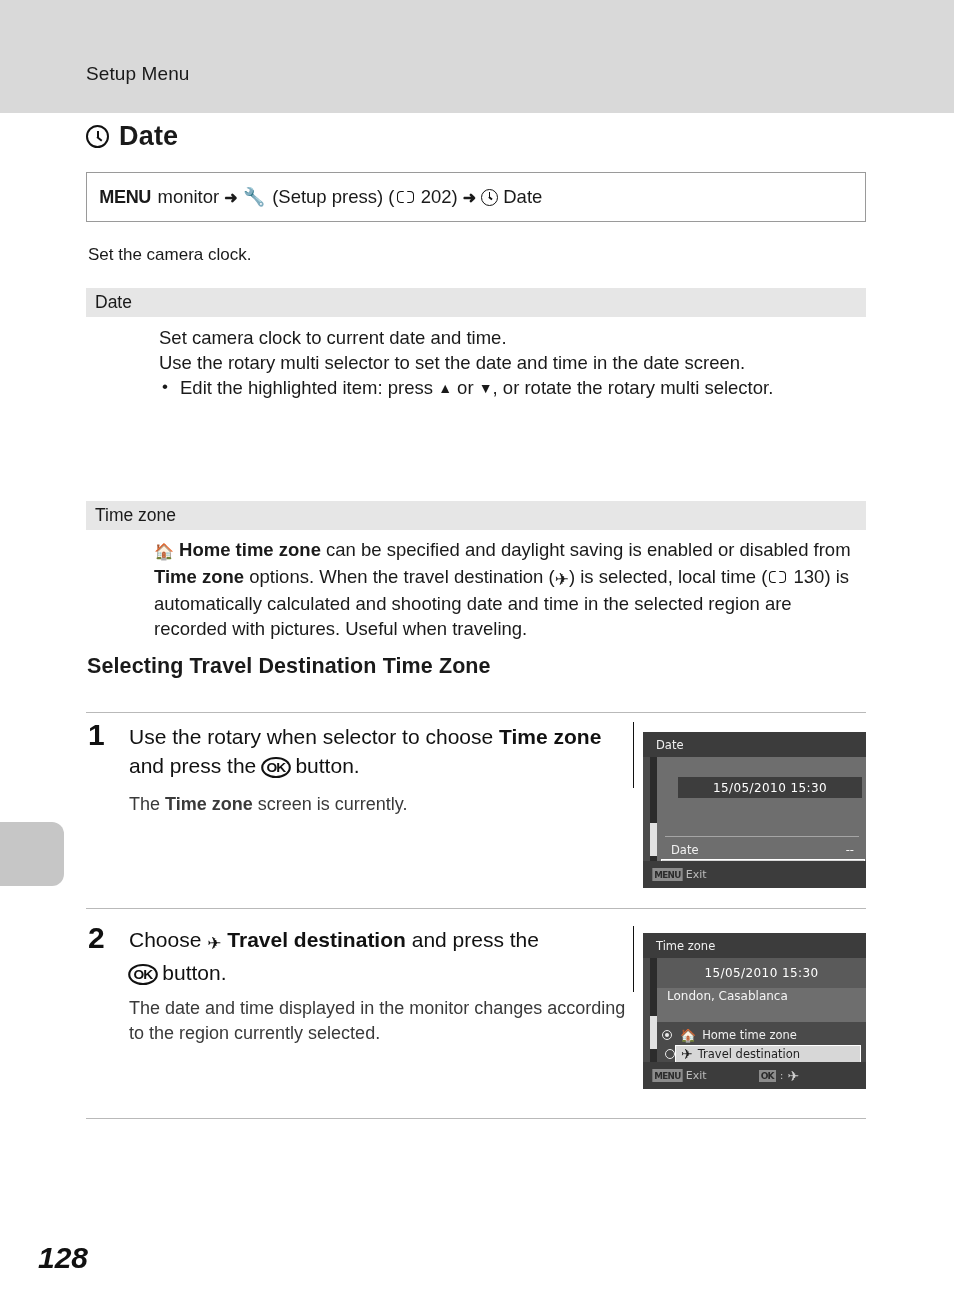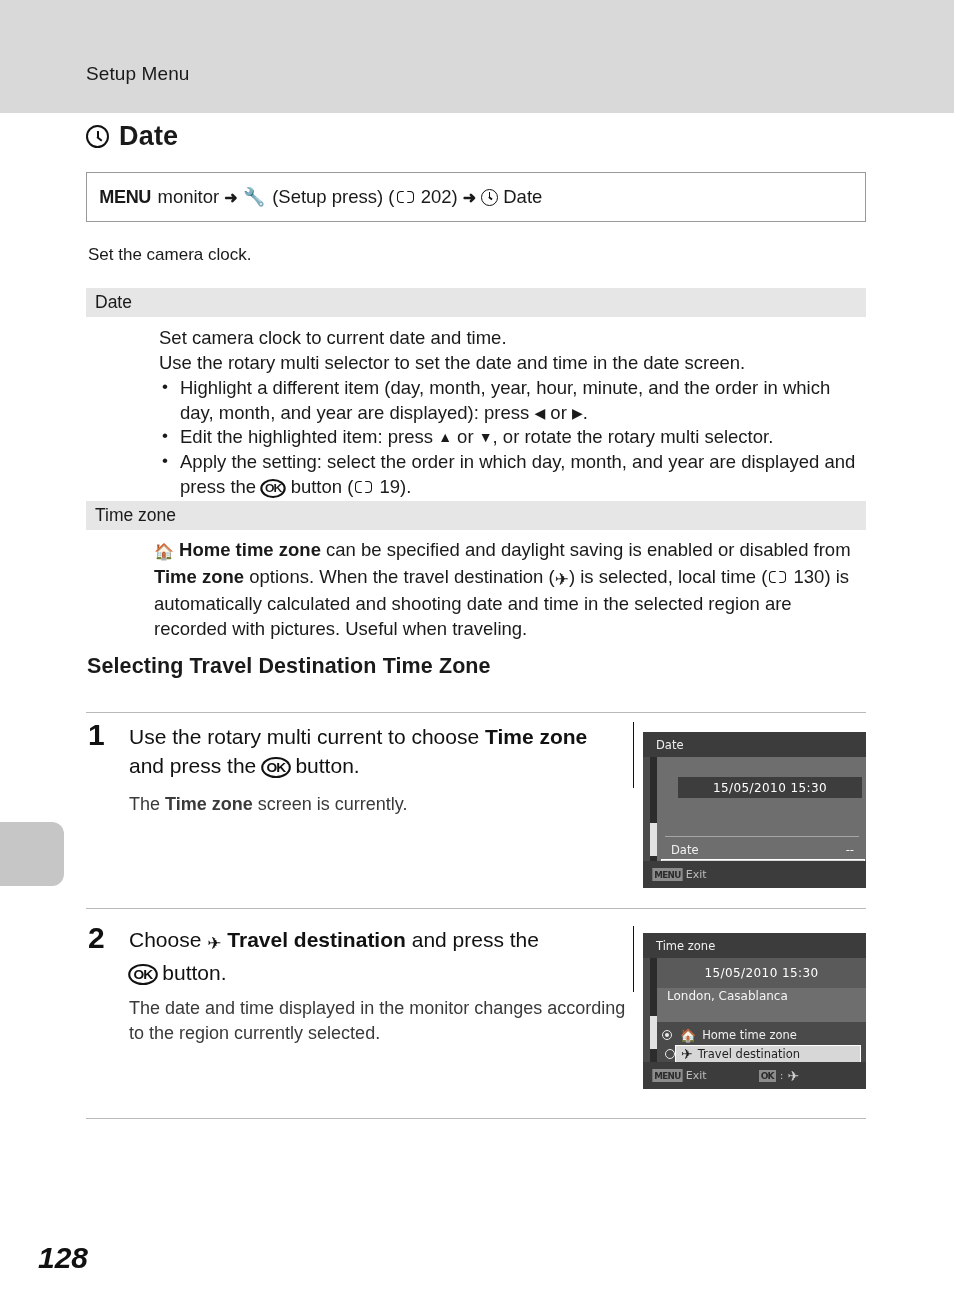--- a/index.html
+++ b/index.html
@@ -495,39 +495,37 @@
 
 <div class="intro-line">Set the camera clock.</div>
 
 <div class="sect-bar" id="sect-bar-date">
   <span>Date</span>
 </div>
 <div class="sect-body" id="date-body">
   <div>Set camera clock to current date and time.</div>
   <div>Use the rotary multi selector to set the date and time in the date screen.</div>
   <ul class="bullets">
-    <li>Highlight a different item (day, month, year, hour, minute, and the order in which day, month, and year are displayed): press <span class="tri">◀</span> or <span class="tri">▶</span>.</li>
     <li>Edit the highlighted item: press <span class="tri">▲</span> or <span class="tri">▼</span>, or rotate the rotary multi selector.</li>
-    <li>Apply the setting: select the order in which day, month, and year are displayed and press the <span class="ok-btn">OK</span> button (<span class="book-icon"></span> 19).</li>
   </ul>
 </div>
 
 <div class="sect-bar" id="sect-bar-tz">
   <span>Time zone</span>
 </div>
 <div class="sect-body" id="tz-body">
   <span class="home-glyph">🏠</span> <b>Home time zone</b> can be specified and daylight saving is enabled or disabled from <b>Time zone</b> options. When the travel destination (<span class="plane-glyph">✈</span>) is selected, local time (<span class="book-icon"></span> 130) is automatically calculated and shooting date and time in the selected region are recorded with pictures. Useful when traveling.
 </div>
 
 <div class="sub-heading">Selecting Travel Destination Time Zone</div>
 <div class="rule" id="rule-1"></div>
 
 <div class="step-num" id="step1-num">1</div>
 <div class="step-lead" id="step1-lead">
-  <span>Use the rotary multi current to choose </span><b>Time zone</b><span> and press the </span><span class="ok-btn big">OK</span><span> button.</span>
+  <span>Use the rotary when selector to choose </span><b>Time zone</b><span> and press the </span><span class="ok-btn big">OK</span><span> button.</span>
 </div>
 <div class="step-note" id="step1-note">
   <span>The </span><b>Time zone</b><span> screen is currently.</span>
 </div>
 <div class="right-rule" id="right-rule-1"></div>
 
 <div class="lcd" id="lcd-1">
   <div class="lcd-title">Date</div>
   <div class="lcd-scroll-track">
     <div class="lcd-scroll-thumb" style="top:66px;height:33px;"></div>

